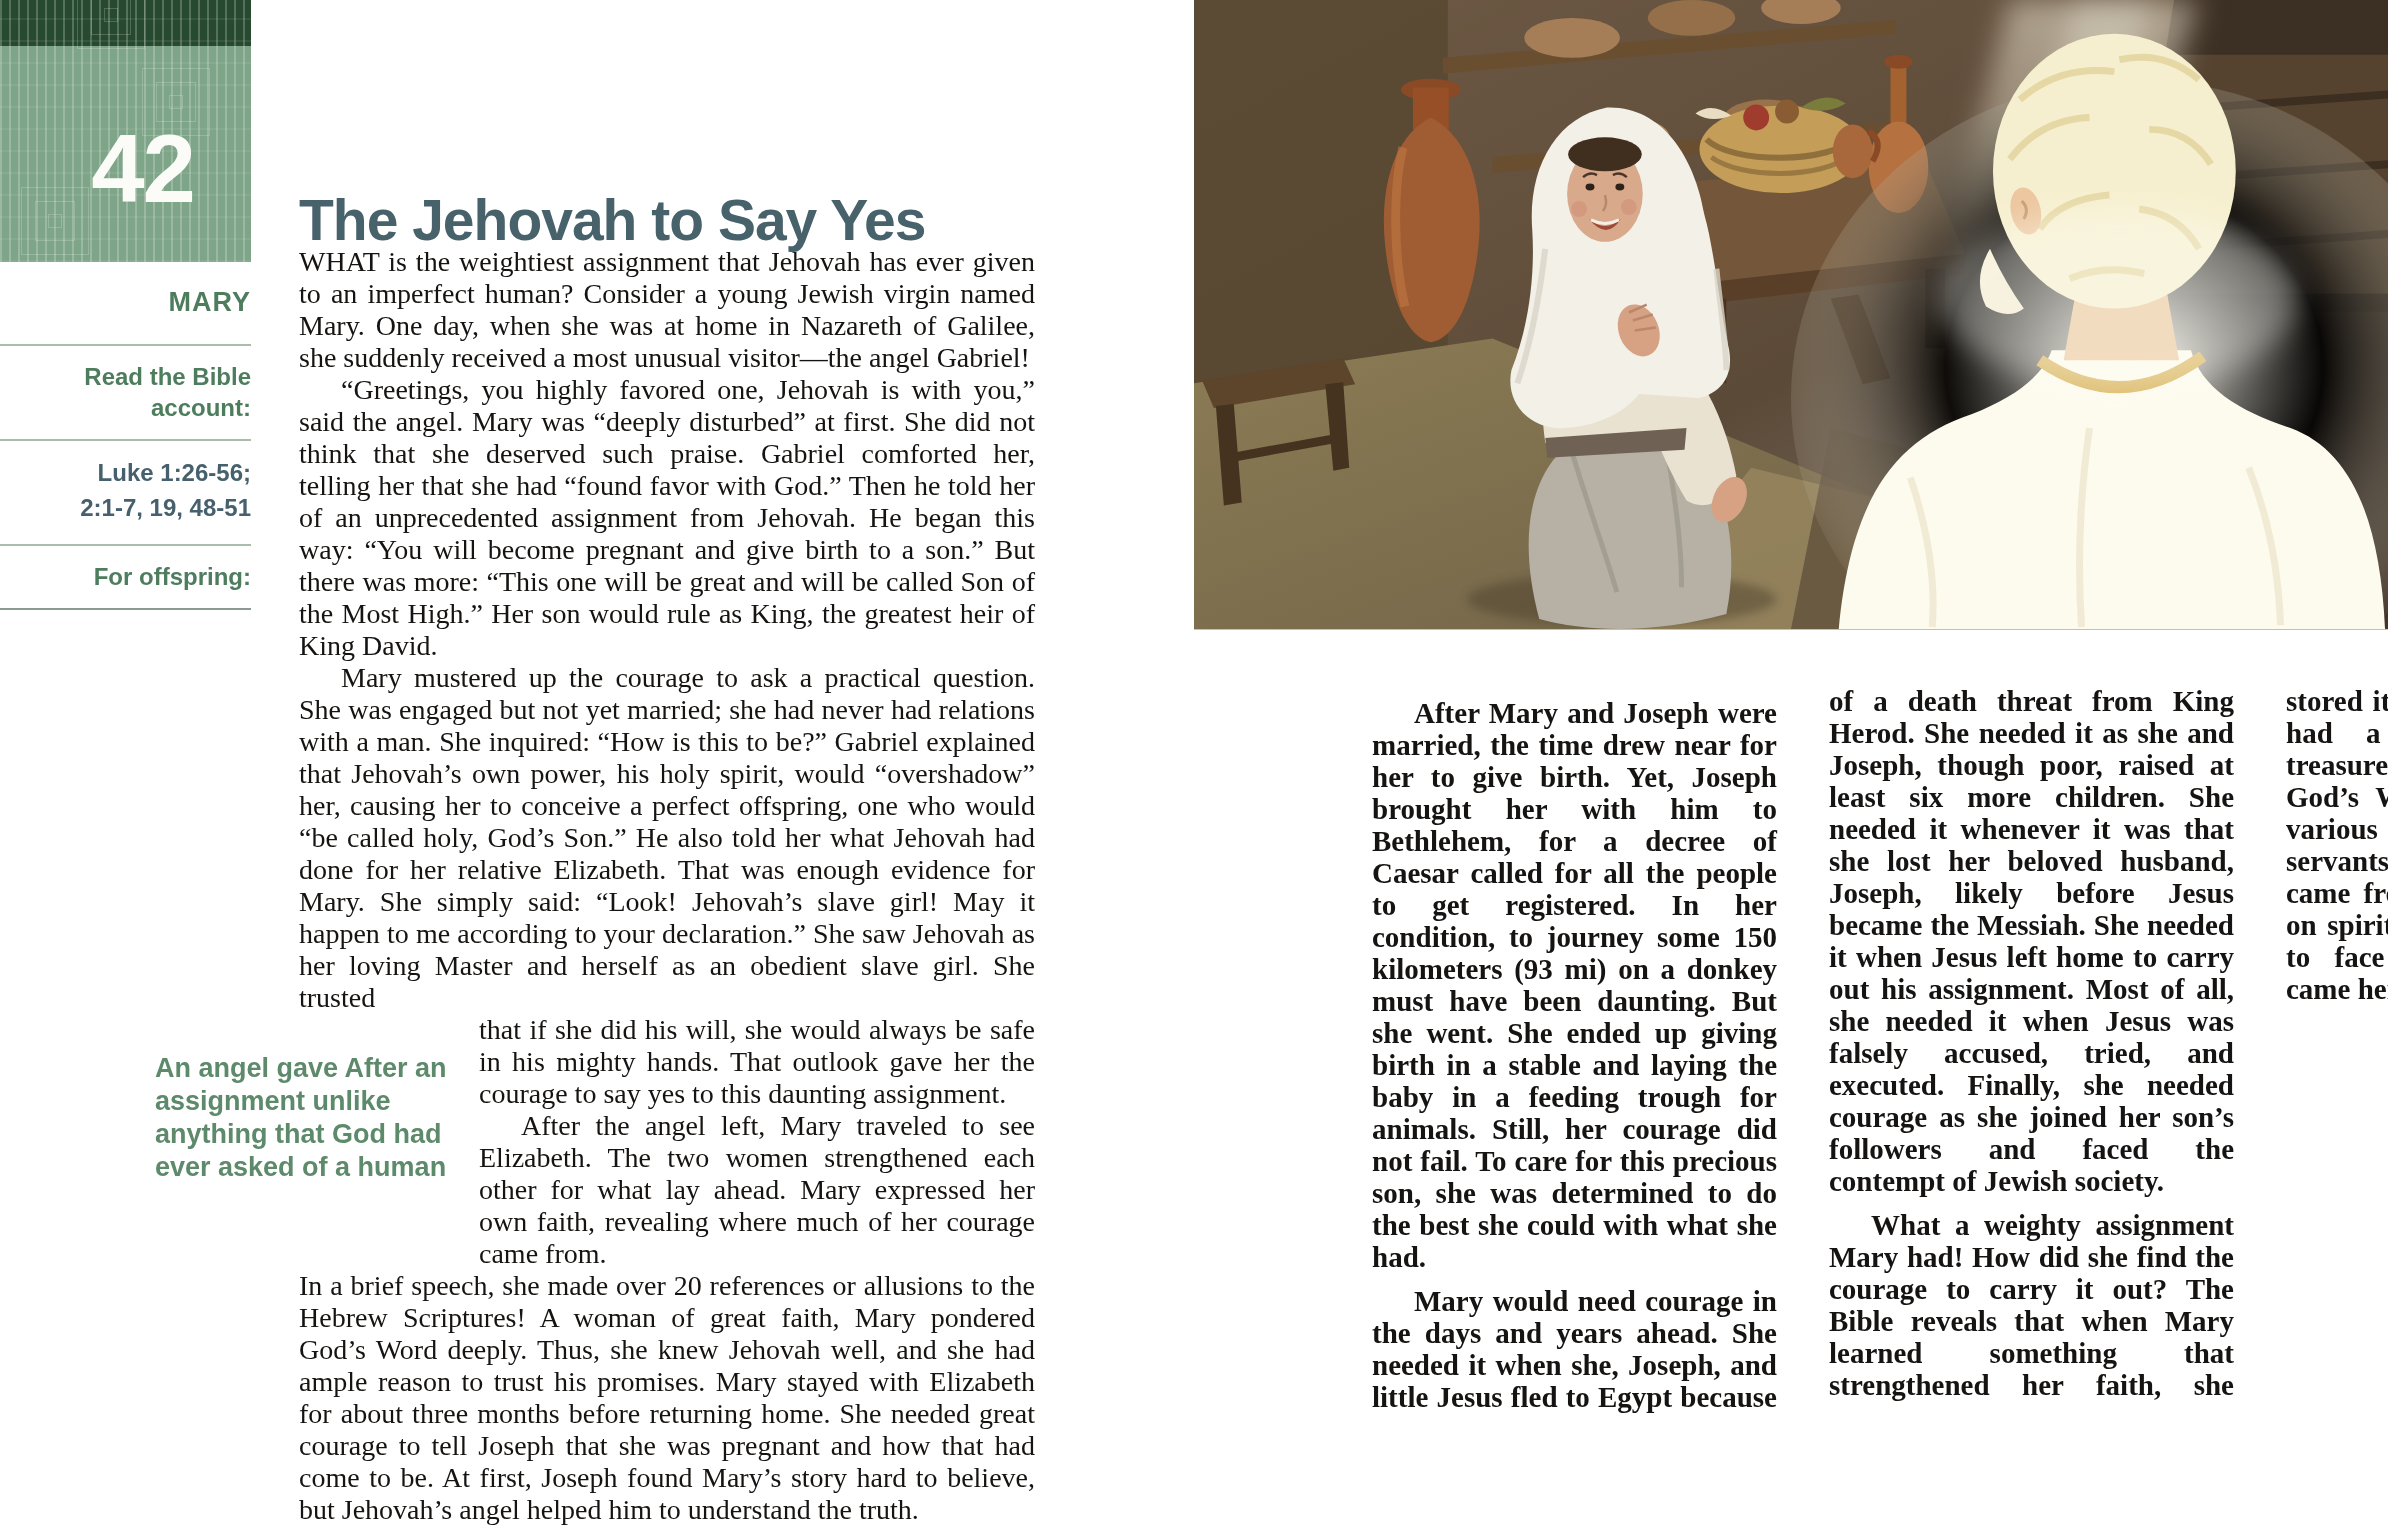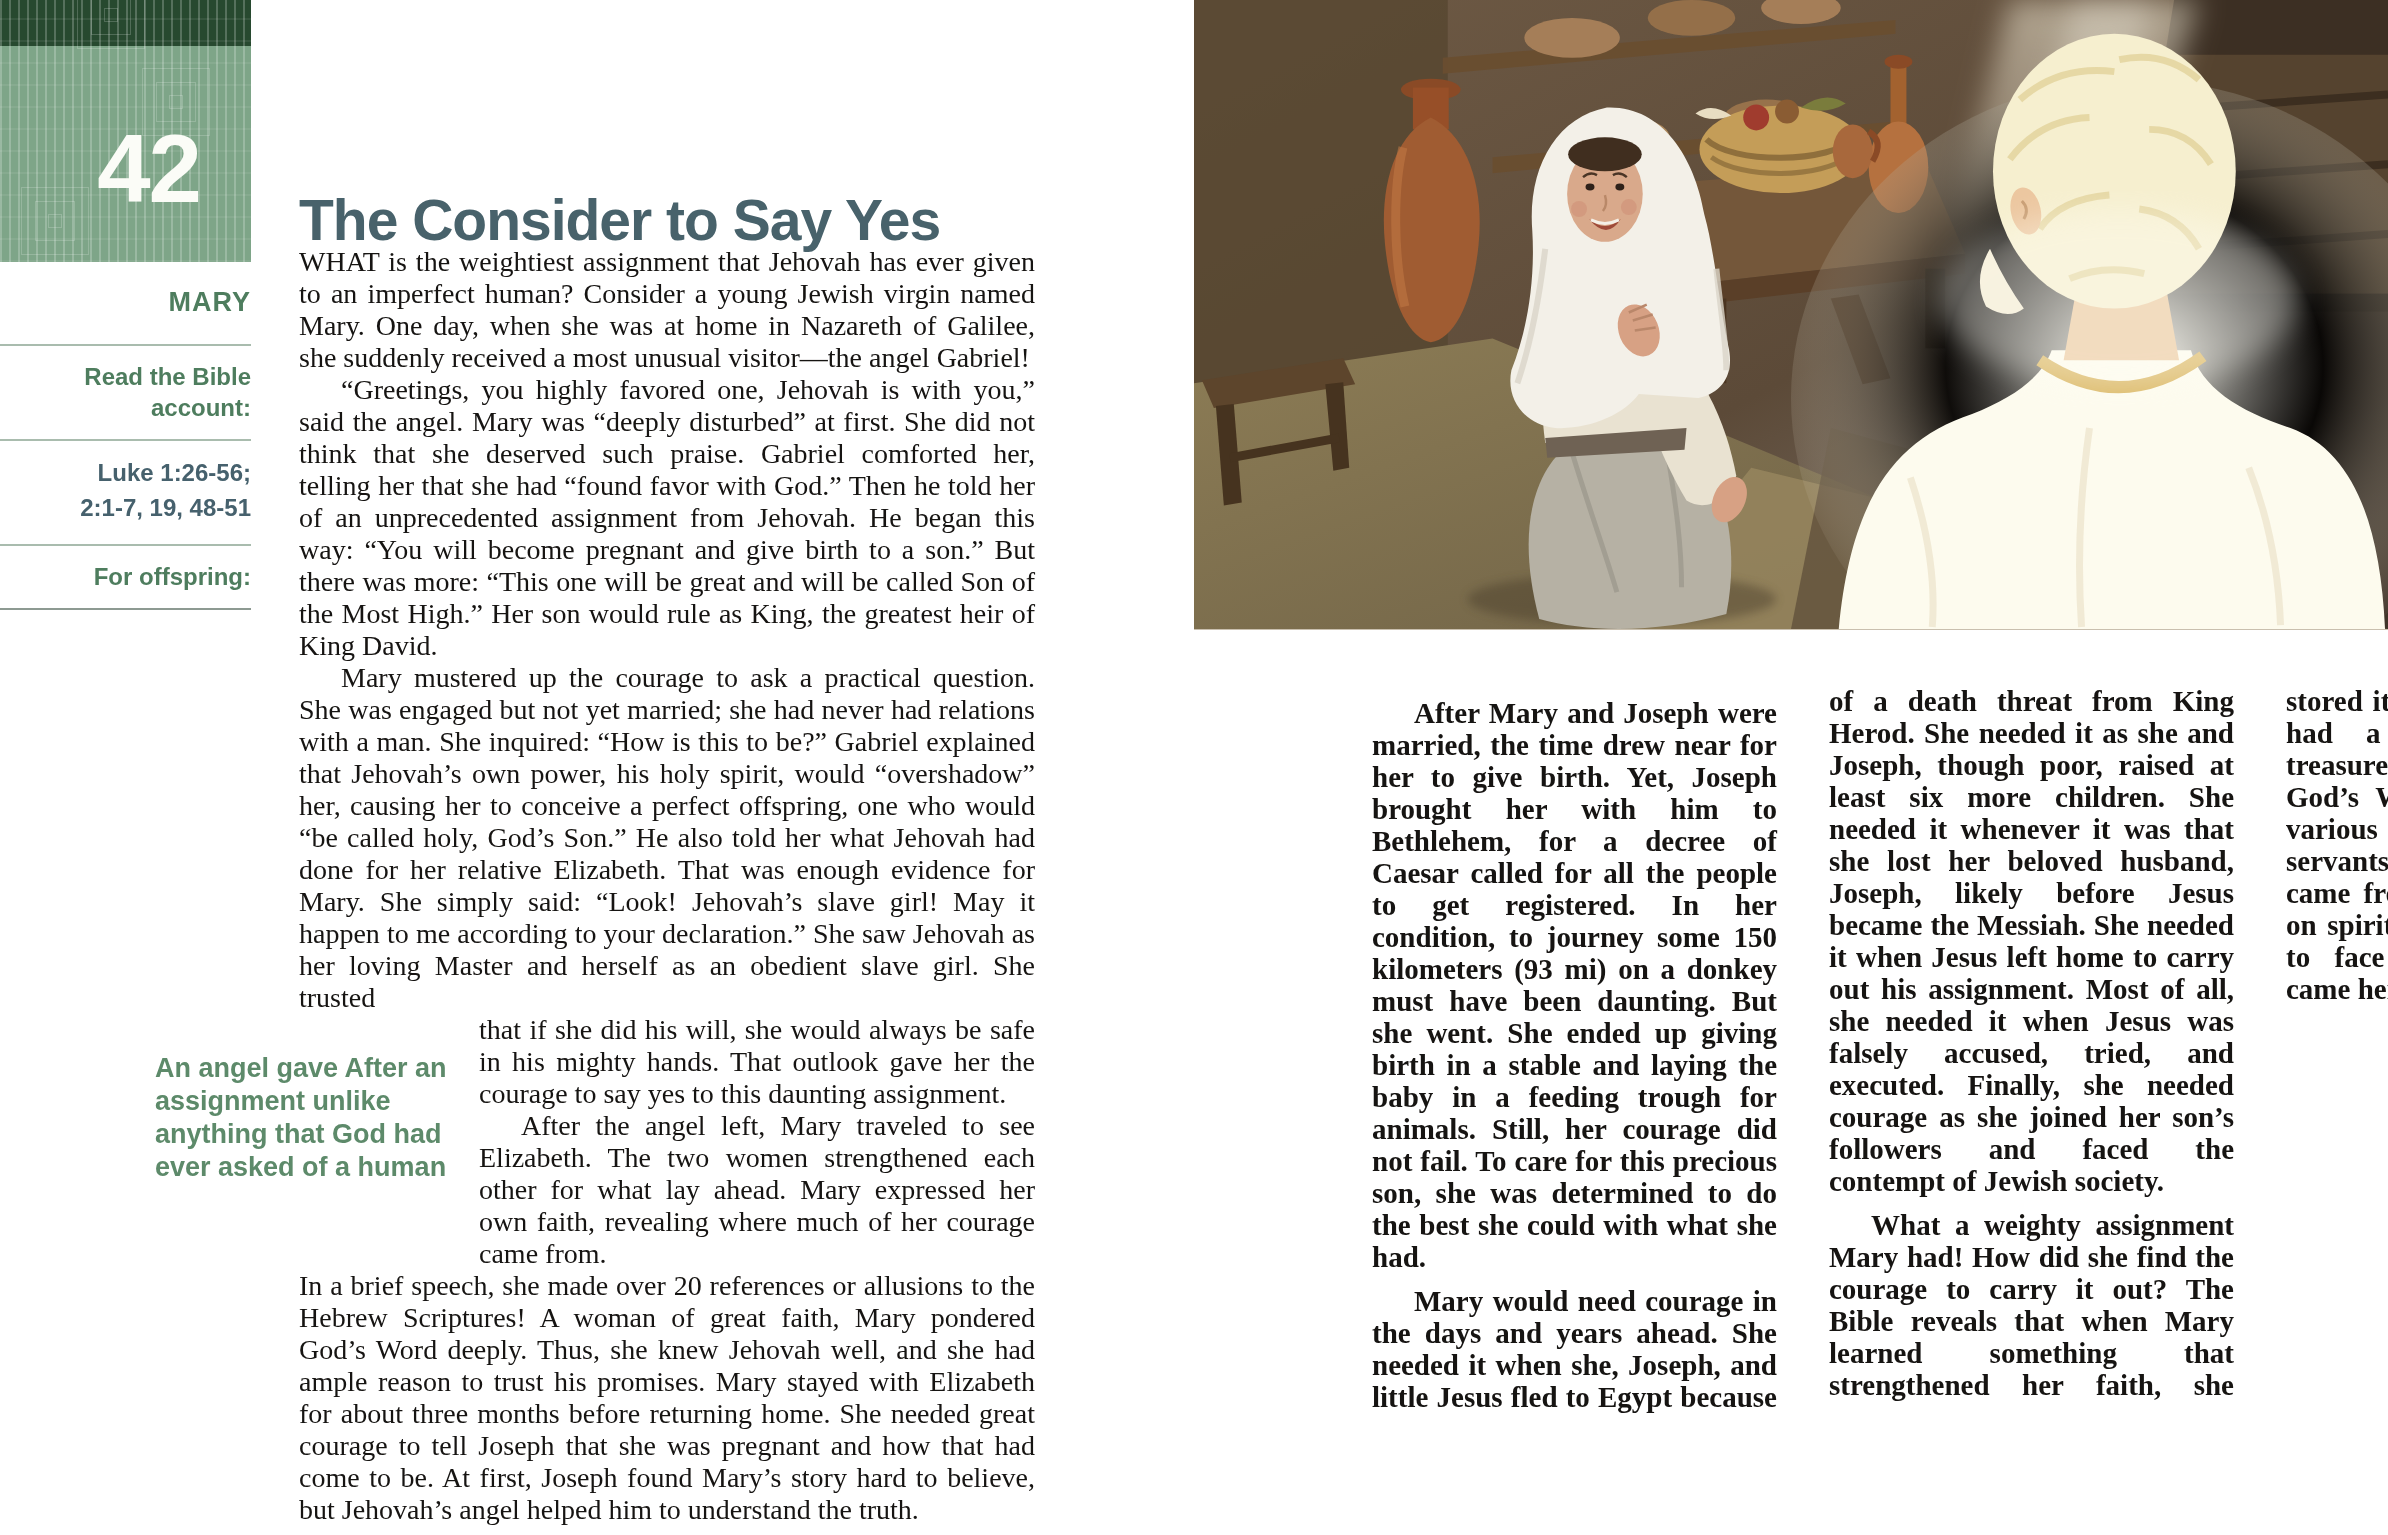--- a/index.html
+++ b/index.html
@@ -18,21 +18,21 @@
     background:
       repeating-linear-gradient(0deg, rgba(255,255,255,0.07) 0 2px, rgba(255,255,255,0) 2px 22px),
       repeating-linear-gradient(90deg, rgba(255,255,255,0.22) 0 2px, rgba(255,255,255,0) 2px 9px);
   }
   .sq-motif{position:absolute;width:12px;height:12px;opacity:.55;}
   .sq-motif, .sq-motif::before, .sq-motif::after{border:1px solid rgba(255,255,255,.35);}
   .sq-motif::before,.sq-motif::after{content:"";position:absolute;}
   .sq-motif::before{inset:-14px;}
   .sq-motif::after{inset:-28px;}
   .chapter-number{
-    position:absolute;right:51px;top:121px;line-height:1;
+    position:absolute;right:57px;top:121px;line-height:1;
     font-family:"Liberation Sans",sans-serif;font-weight:bold;font-size:96px;color:#fbfcf7;
     letter-spacing:-2px;
   }
   
   .sidebar{
     position:absolute;left:0;top:287px;width:251px;text-align:right;
     font-family:"Liberation Sans",sans-serif;font-weight:bold;
   }
   .sb-person{font-size:27px;color:#4e7d5e;letter-spacing:1px;margin:0 0 26px 12px;}
   .sb-rule{border:0;border-top:2px solid #a9bcae;margin:0 0 15px 0;}
@@ -91,21 +91,21 @@
     <div class="sb-person">MARY</div>
     <hr class="sb-rule">
     <div class="sb-label">Read the Bible account:</div>
     <hr class="sb-rule">
     <div class="sb-ref">Luke 1:26-56; 2:1-7, 19, 48-51</div>
     <hr class="sb-rule">
     <div class="sb-label">For offspring:</div>
     <hr class="sb-rule dark">
   </div>
 
-  <h1 class="article-title">The Consider to Say Yes</h1>
+  <h1 class="article-title">The Jehovah to Say Yes</h1>
 
   <div class="left-body">
     <p>WHAT is the weightiest assignment that Jehovah has ever given to an imperfect human? Consider a young Jewish virgin named Mary. One day, when she was at home in Nazareth of Galilee, she suddenly received a most unusual visitor—the angel Gabriel!</p>
     <p class="indent">“Greetings, you highly favored one, Jehovah is with you,” said the angel. Mary was “deeply disturbed” at first. She did not think that she deserved such praise. Gabriel comforted her, telling her that she had “found favor with God.” Then he told her of an unprecedented assignment from Jehovah. He began this way: “You will become pregnant and give birth to a son.” But there was more: “This one will be great and will be called Son of the Most High.” Her son would rule as King, the greatest heir of King David.</p>
     <p class="indent">Mary mustered up the courage to ask a practical question. She was engaged but not yet married; she had never had relations with a man. She inquired: “How is this to be?” Gabriel explained that Jehovah’s own power, his holy spirit, would “overshadow” her, causing her to conceive a perfect offspring, one who would “be called holy, God’s Son.” He also told her what Jehovah had done for her relative Elizabeth. That was enough evidence for Mary. She simply said: “Look! Jehovah’s slave girl! May it happen to me according to your declaration.” She saw Jehovah as her loving Master and herself as an obedient slave girl. She trusted</p>
     <div class="wrap-row">
       <div class="pullquote">An angel gave After an assignment unlike anything that God had ever asked of a human</div>
       <div class="wrap-text">
         <p>that if she did his will, she would always be safe in his mighty hands. That outlook gave her the courage to say yes to this daunting assignment.</p>
         <p class="indent">After the angel left, Mary traveled to see Elizabeth. The two women strengthened each other for what lay ahead. Mary expressed her own faith, revealing where much of her courage came from.</p>

